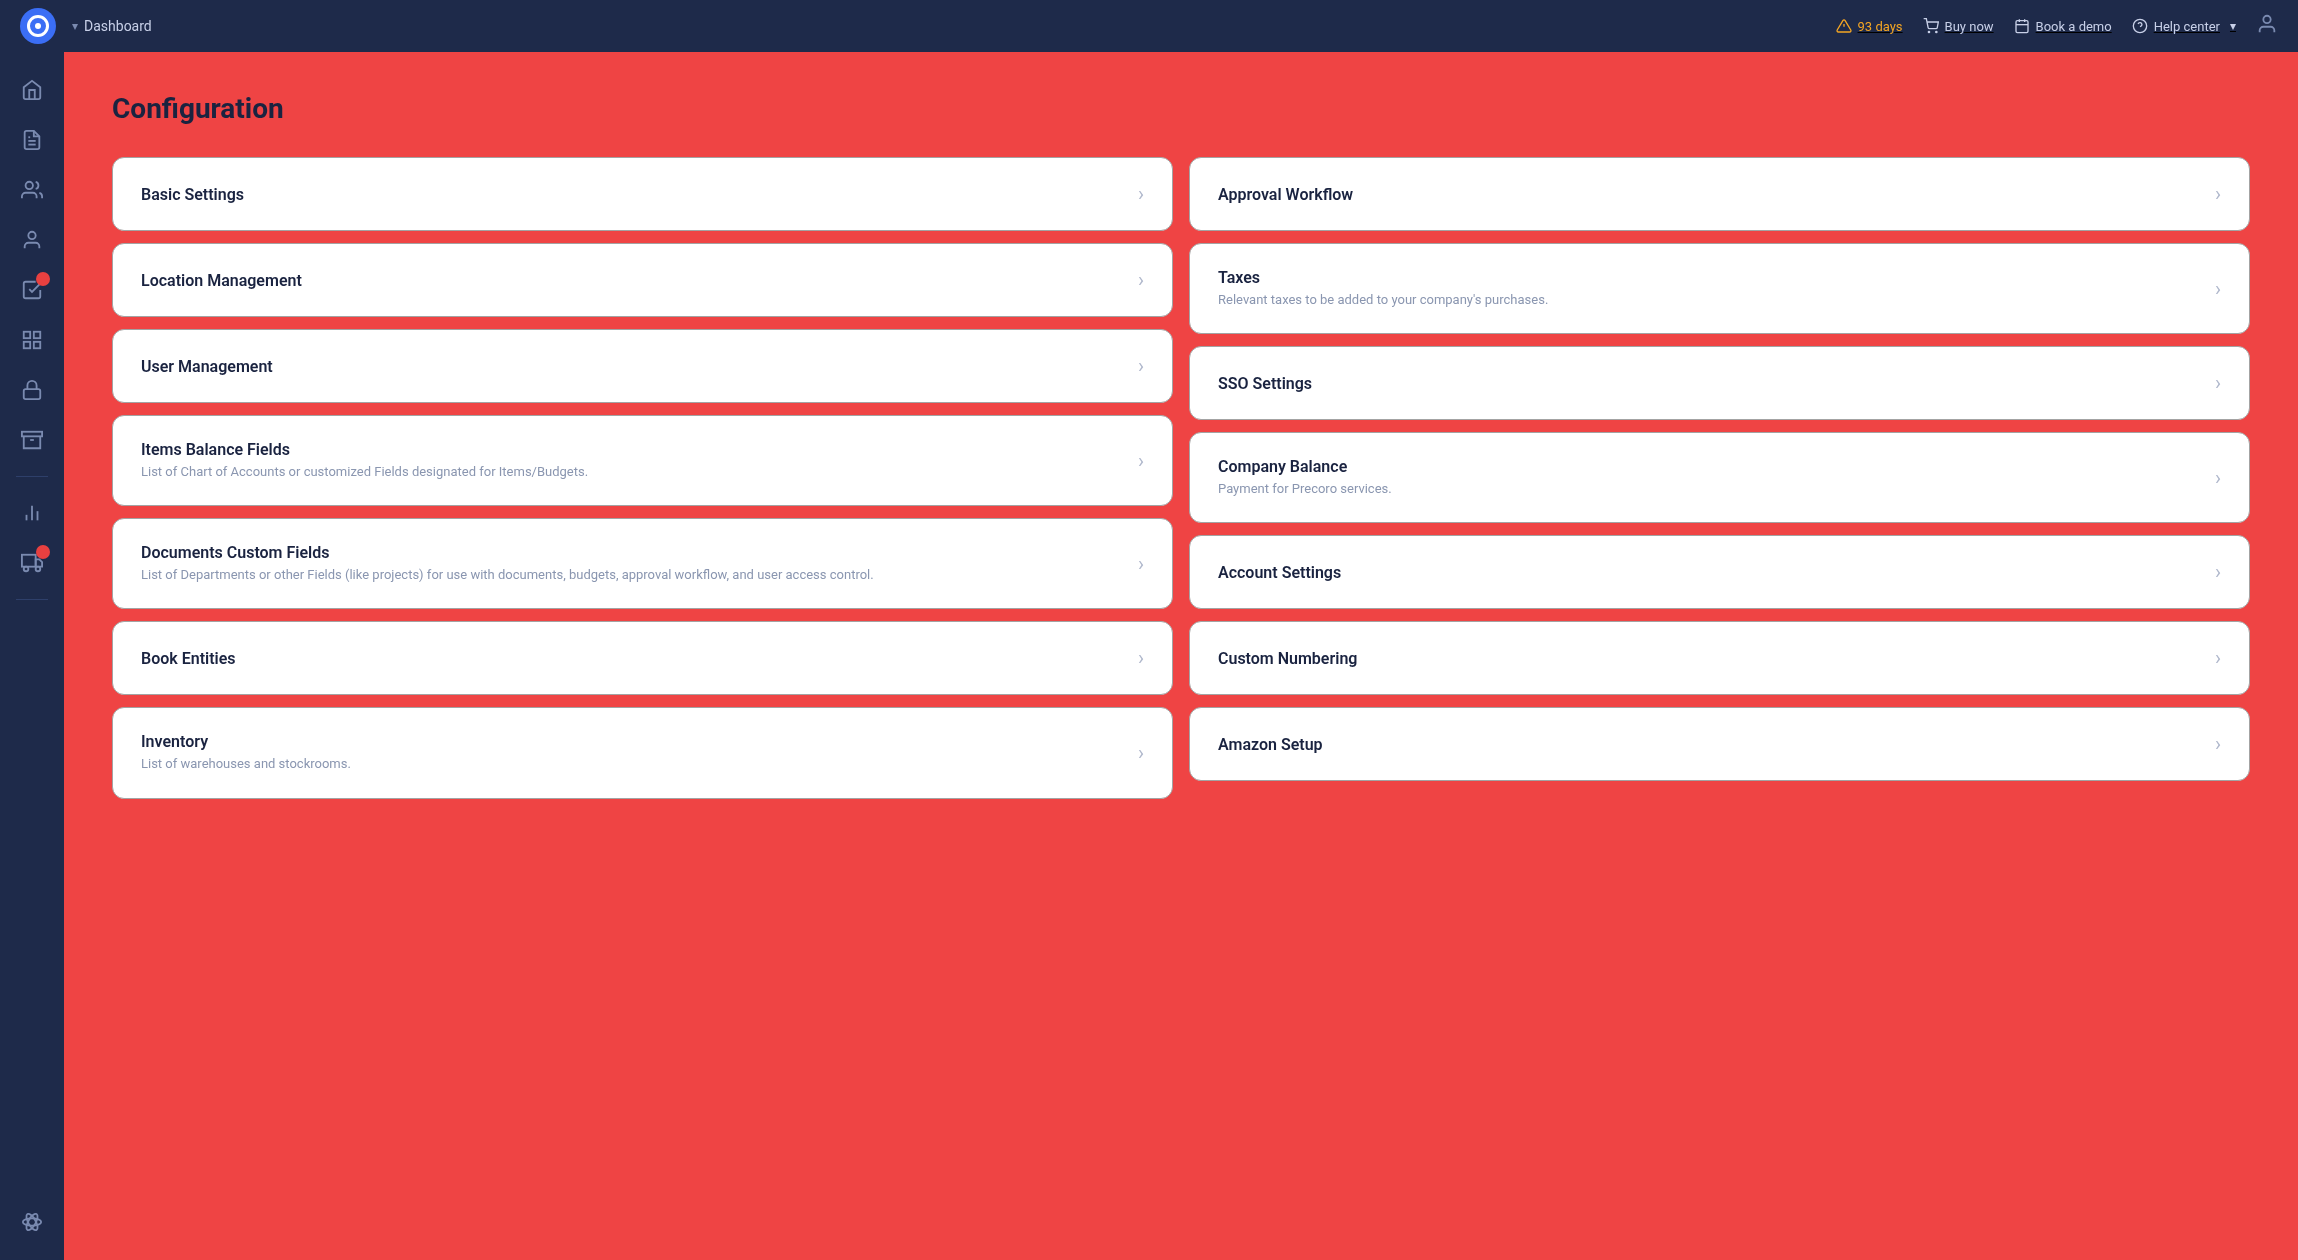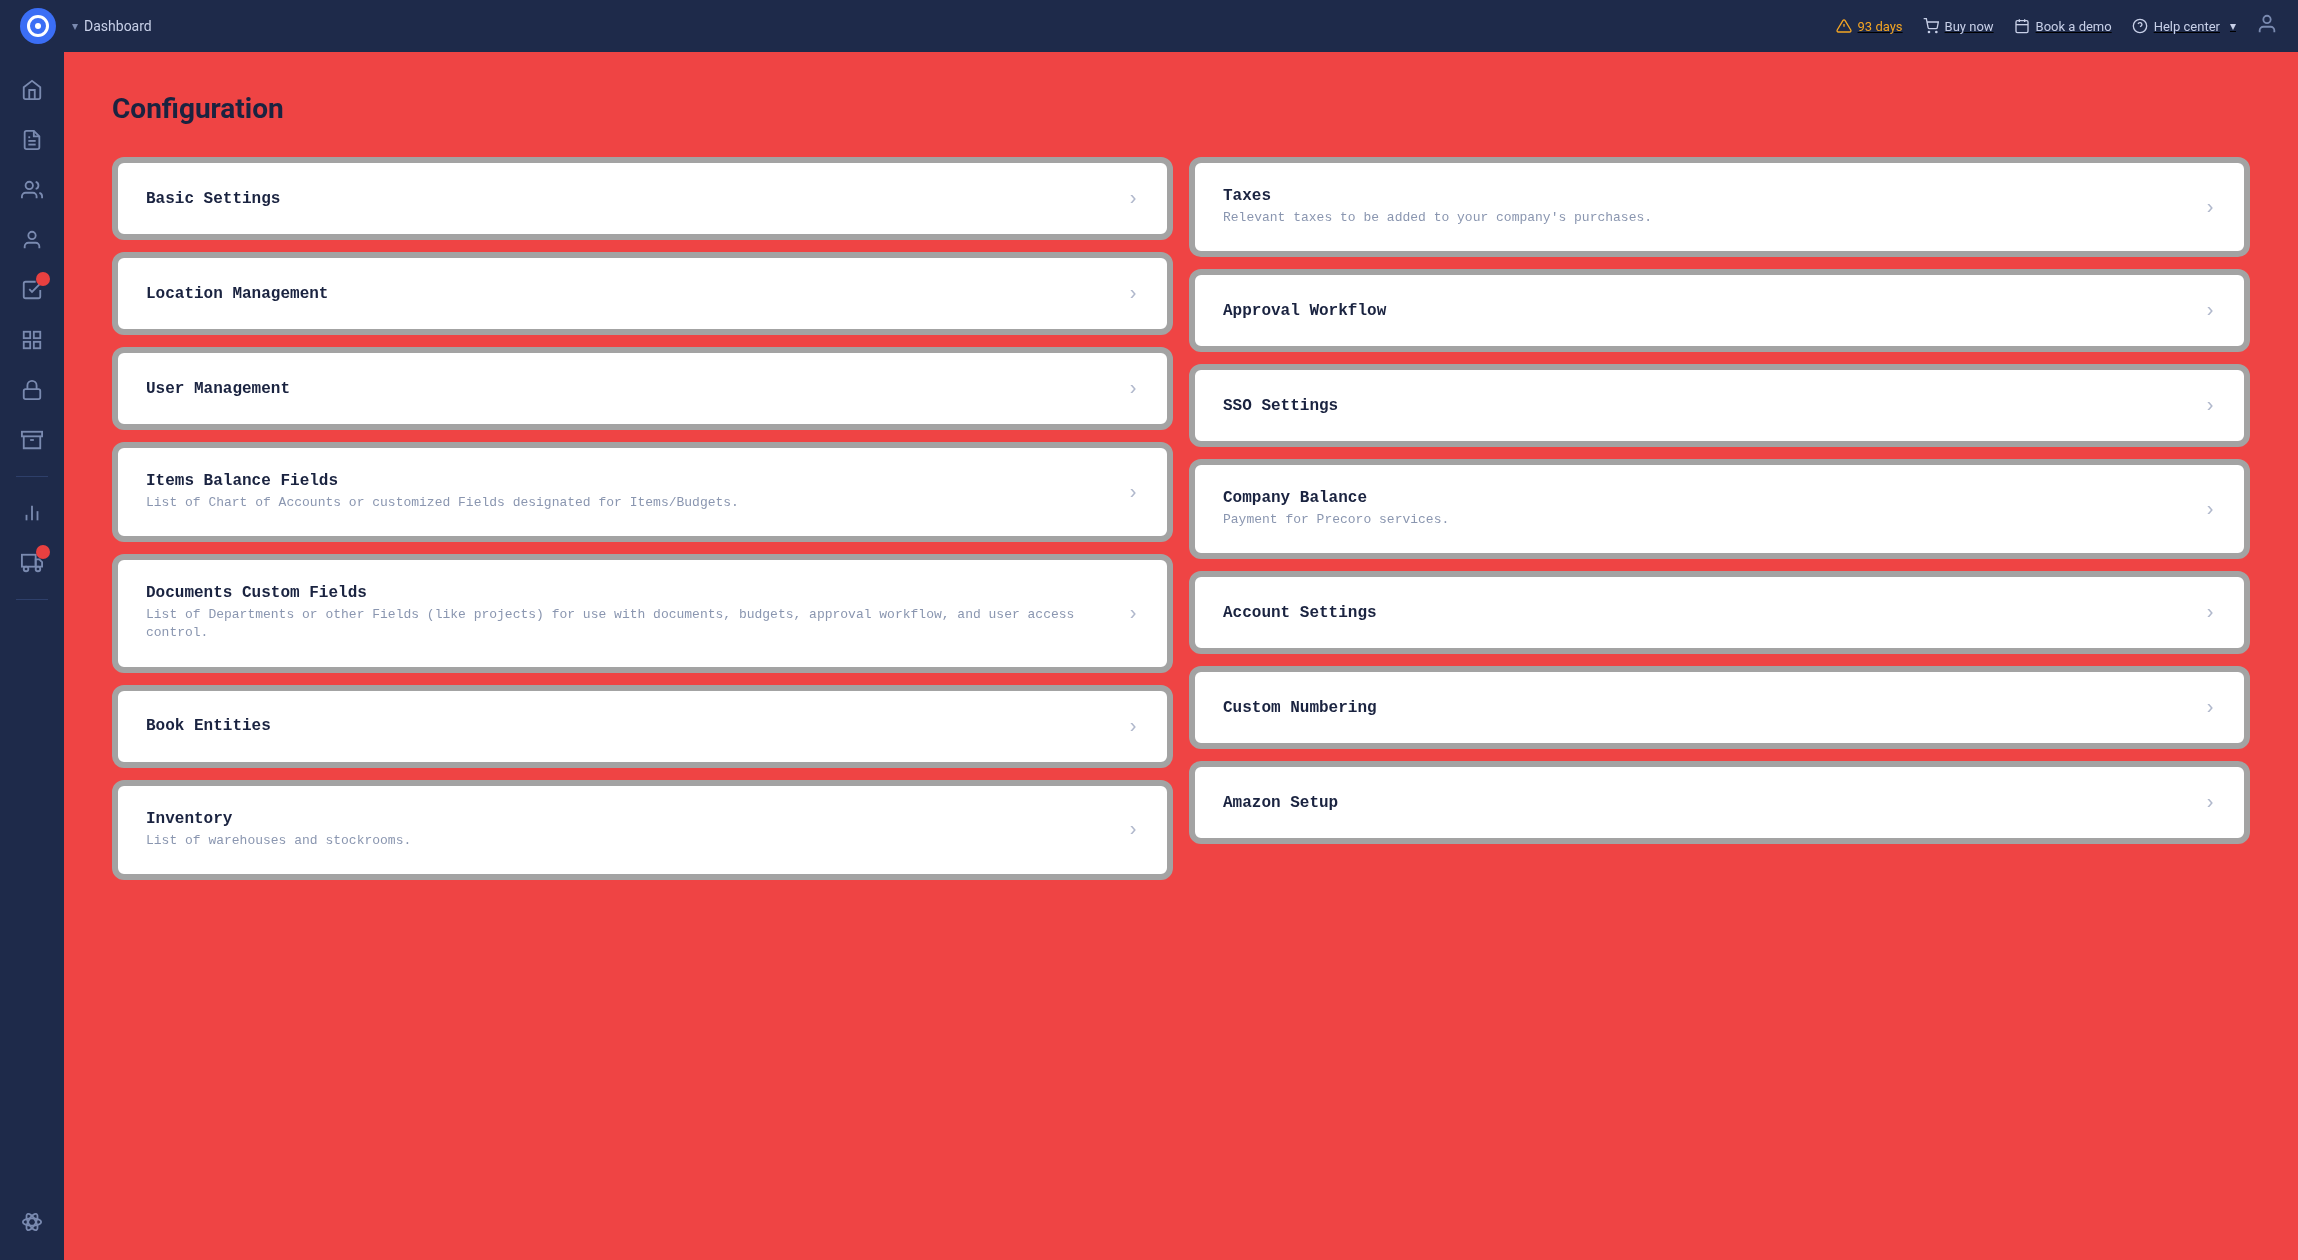--- a/index.html
+++ b/index.html
@@ -57,23 +57,22 @@
     .main {
       margin-top: 52px; margin-left: 64px; flex: 1;
       padding: 40px 48px; overflow-y: auto; background: #ef4444;
     }
     .page-title {
       font-size: 28px; font-weight: 700; color: #1a2340; margin-bottom: 32px;
     }
     .config-card {
       background: white; border-radius: 12px; padding: 24px 28px;
       display: flex; align-items: center; cursor: pointer;
-      border: 6px solid #a3a3a3; transition: box-shadow 0.15s;
+      border: 1px solid #a3a3a3; transition: box-shadow 0.15s;
       min-height: 72px;
-      font-family: Liberation Mono, monospace;
     }
     .config-card-content { flex: 1; }
     .config-card-title {
       font-size: 16px; font-weight: 600; color: #1a2340; margin-bottom: 0;
     }
     .config-card-desc {
       font-size: 13px; color: #8a96b0; margin-top: 4px; line-height: 1.4;
     }
     .config-card-arrow {
       color: #b0b8cc; font-size: 16px; margin-left: 12px; flex-shrink: 0;
@@ -278,34 +277,34 @@
         <div class="config-card-title">Inventory</div>
         <div class="config-card-desc">List of warehouses and stockrooms.</div>
       </div>
       <div class="config-card-arrow chevron-right"></div>
     </div>
       </div>
 
     <div style="display: flex; flex-direction: column; gap: 12px;">
     <div class="config-card">
       <div class="config-card-content">
+        <div class="config-card-title">Approval Workflow</div>
+
+      </div>
+      <div class="config-card-arrow chevron-right"></div>
+    </div>
+        <div class="config-card">
+      <div class="config-card-content">
         <div class="config-card-title">Taxes</div>
         <div class="config-card-desc">Relevant taxes to be added to your company's purchases.</div>
       </div>
       <div class="config-card-arrow chevron-right"></div>
     </div>
         <div class="config-card">
       <div class="config-card-content">
-        <div class="config-card-title">Approval Workflow</div>
-
-      </div>
-      <div class="config-card-arrow chevron-right"></div>
-    </div>
-        <div class="config-card">
-      <div class="config-card-content">
         <div class="config-card-title">SSO Settings</div>
 
       </div>
       <div class="config-card-arrow chevron-right"></div>
     </div>
         <div class="config-card">
       <div class="config-card-content">
         <div class="config-card-title">Company Balance</div>
         <div class="config-card-desc">Payment for Precoro services.</div>
       </div>

